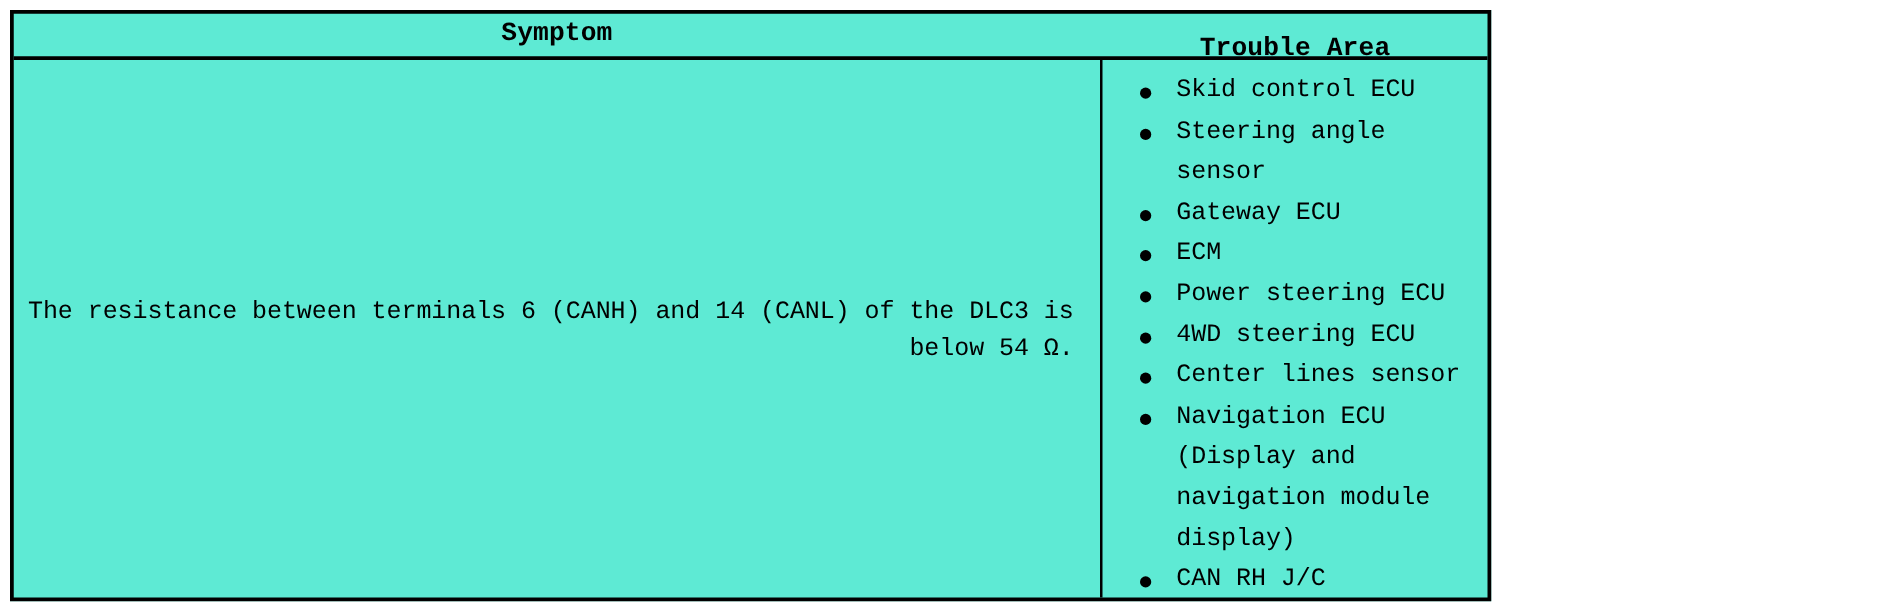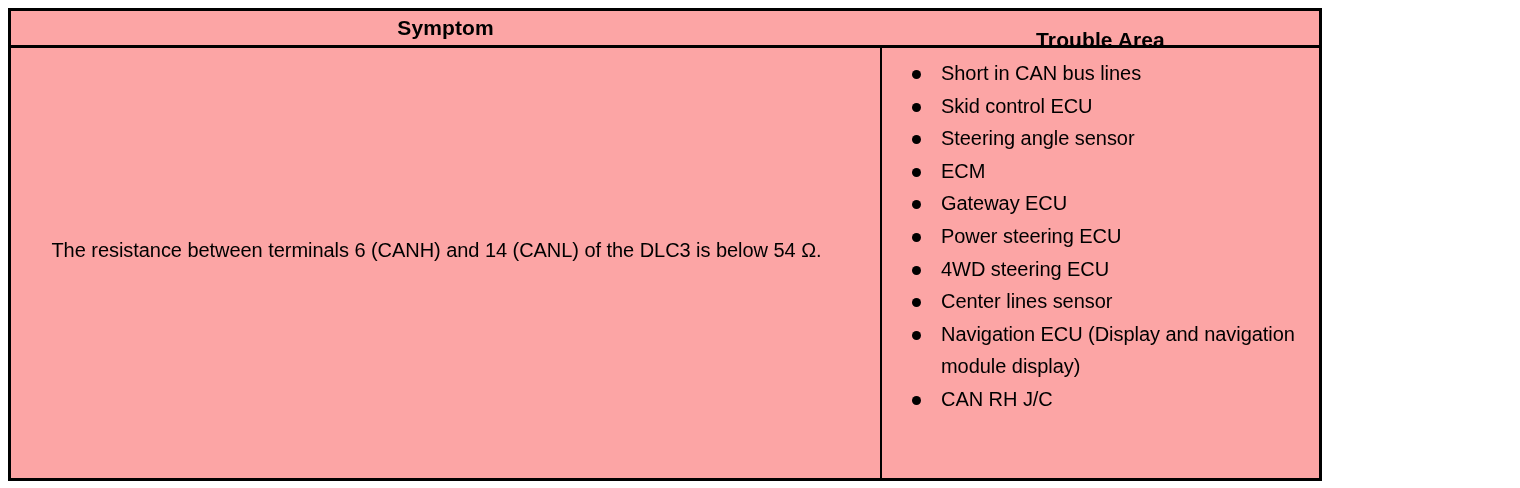--- a/index.html
+++ b/index.html
@@ -21,25 +21,26 @@
     width: 1520px;
     height: 488px;
     background: #ffffff;
   }
 
   
   .diag-table {
     position: absolute;
     left: 8px;
     top: 8px;
-    width: 1314px;
+    width: 1185px;
     height: 473px;
     box-sizing: border-box;
     border: 3px solid #000000;
-    background: #fca5a5;
+    background: #5eead4;
+    font-family: Liberation Mono, monospace;
   }
 
   
   .thead {
     position: absolute;
     left: 0;
     top: 0;
     right: 0;
     height: 37px;
     border-bottom: 3px solid #000000;
@@ -91,21 +92,21 @@
     width: 869px;
     height: 100%;
   }
   .symptom-text {
     position: absolute;
     left: 3px;
     top: 187px;
     width: 845px;
     font-size: 20px;
     line-height: 30px;
-    text-align: center;
+    text-align: right;
     letter-spacing: -0.05px;
   }
 
   
   .cell-trouble {
     position: absolute;
     left: 871px;
     top: 0;
     right: 0;
     height: 100%;
@@ -158,44 +159,40 @@
 
       <div class="col-divider"></div>
 
       <div class="cell-symptom">
         <div class="symptom-text">The resistance between terminals 6 (CANH) and 14 (CANL) of the DLC3 is below 54 Ω.</div>
       </div>
 
       <div class="cell-trouble">
         <ul class="trouble-list">
 
-          <li class="trouble-item">
-            <span class="bullet-dot"></span>
-            <span class="item-label">Short in CAN bus lines</span>
-          </li>
 
           <li class="trouble-item">
             <span class="bullet-dot"></span>
             <span class="item-label">Skid control ECU</span>
           </li>
 
           <li class="trouble-item">
             <span class="bullet-dot"></span>
             <span class="item-label">Steering angle sensor</span>
           </li>
 
 
           <li class="trouble-item">
             <span class="bullet-dot"></span>
+            <span class="item-label">Gateway ECU</span>
+          </li>
+
+          <li class="trouble-item">
+            <span class="bullet-dot"></span>
             <span class="item-label">ECM</span>
-          </li>
-
-          <li class="trouble-item">
-            <span class="bullet-dot"></span>
-            <span class="item-label">Gateway ECU</span>
           </li>
 
           <li class="trouble-item">
             <span class="bullet-dot"></span>
             <span class="item-label">Power steering ECU</span>
           </li>
 
           <li class="trouble-item">
             <span class="bullet-dot"></span>
             <span class="item-label">4WD steering ECU</span>

